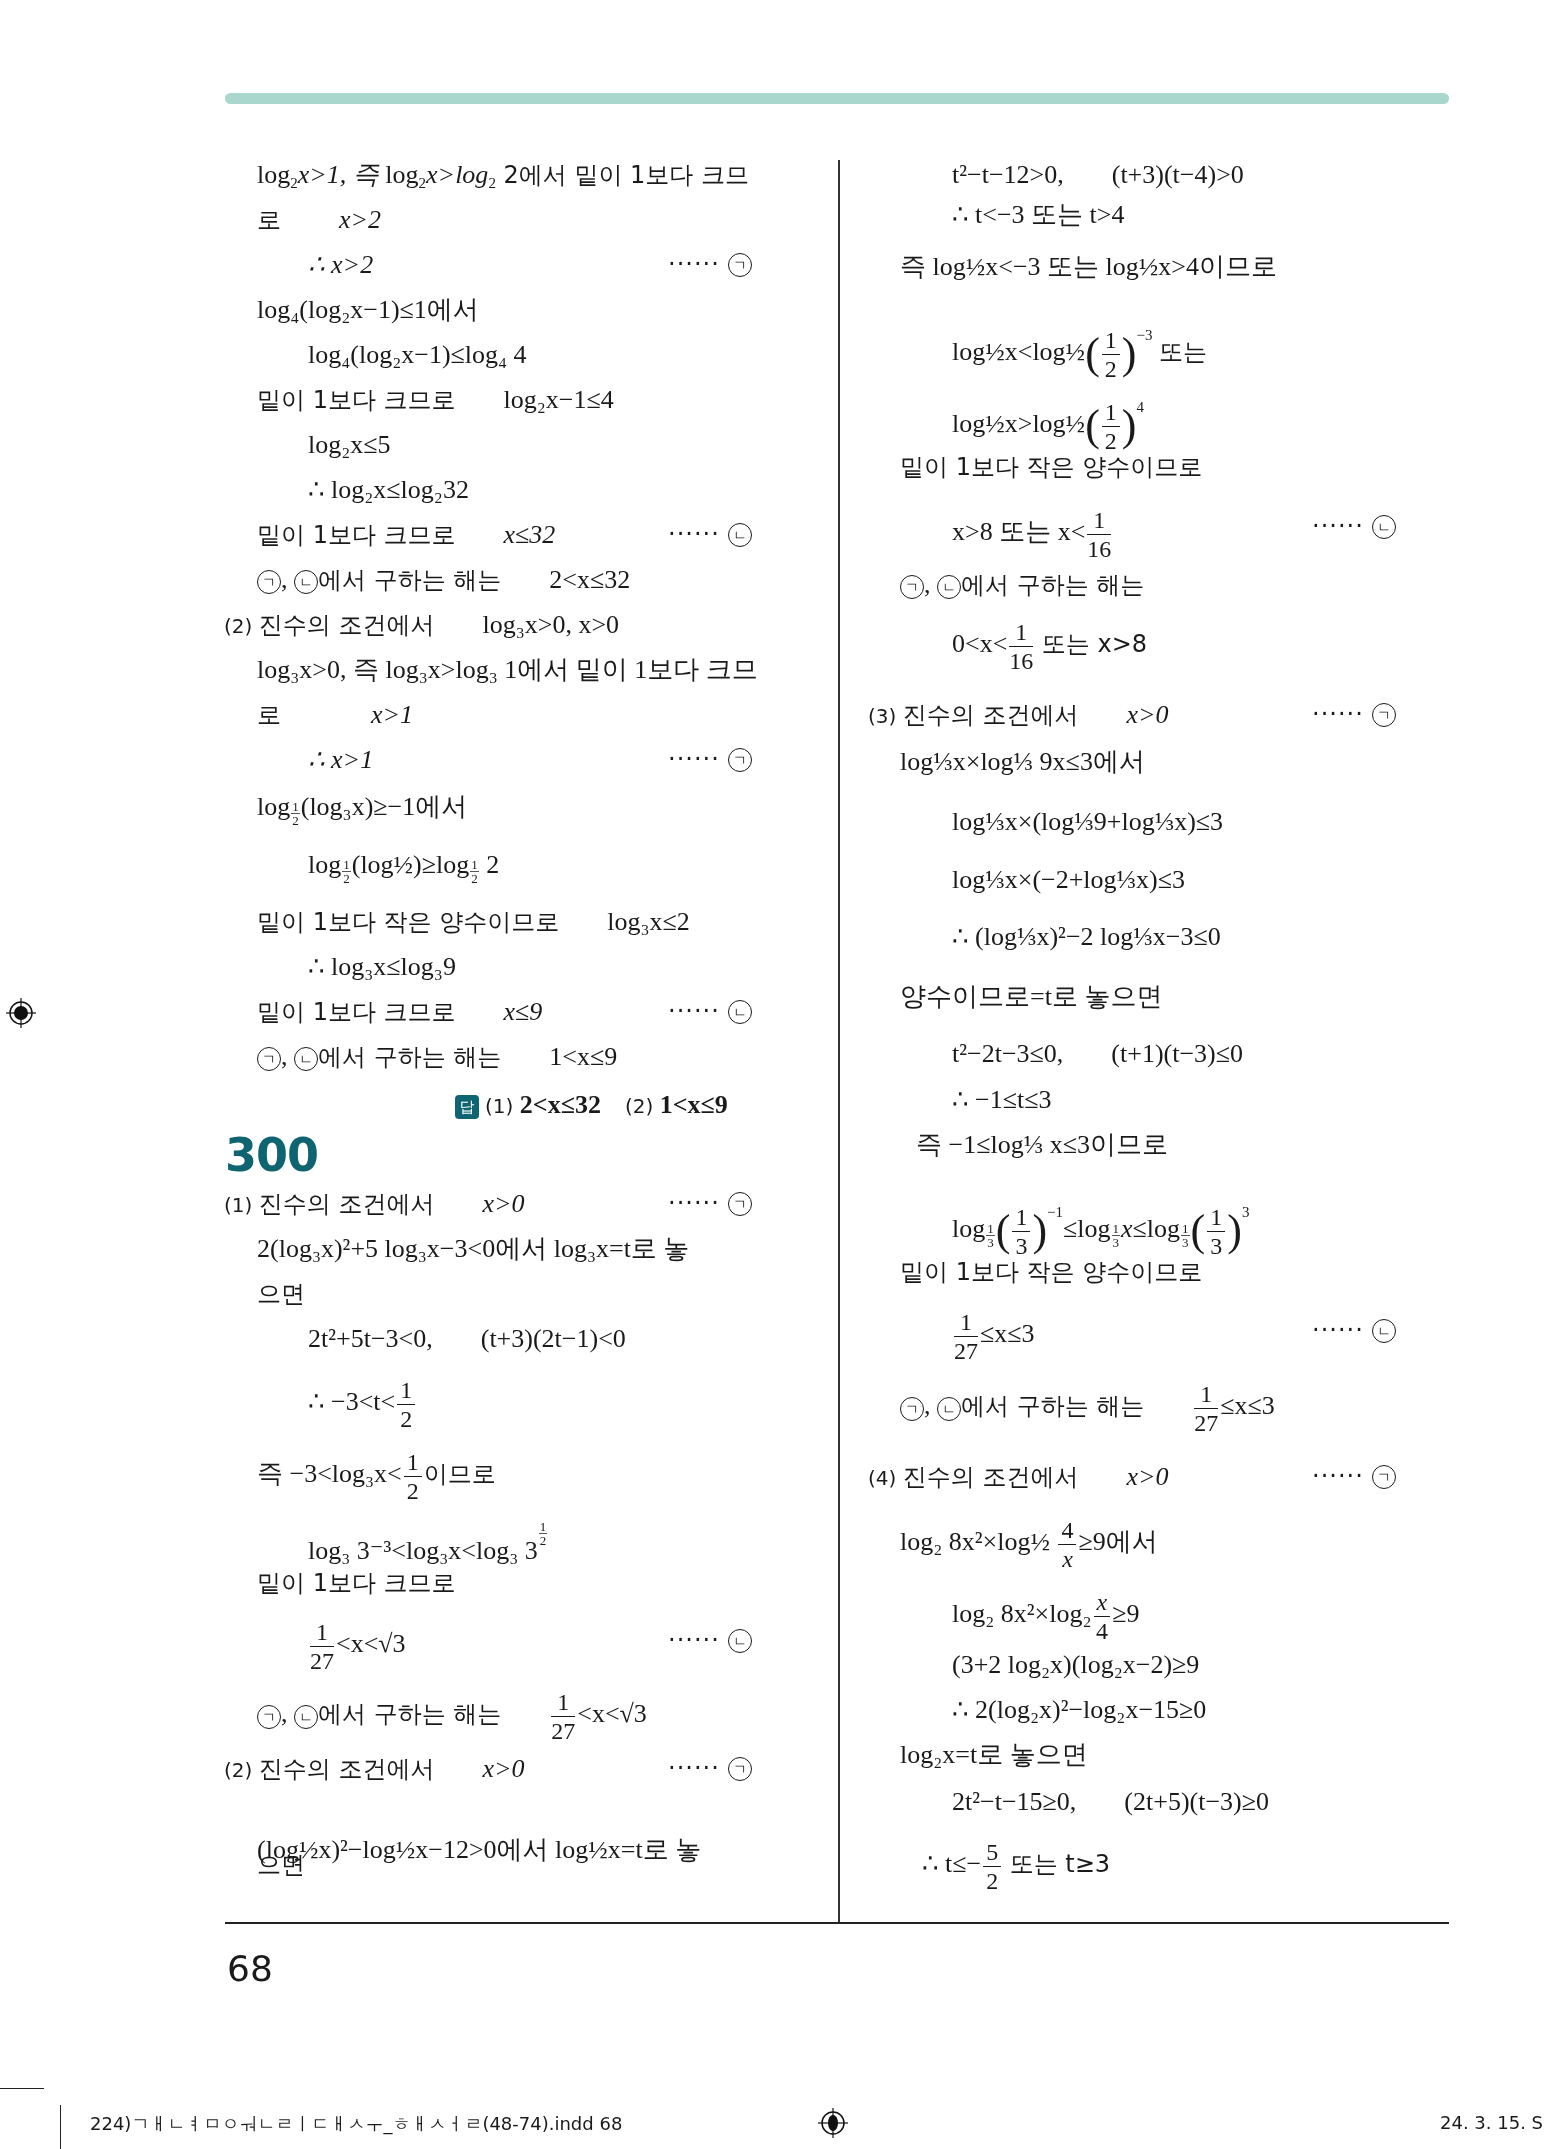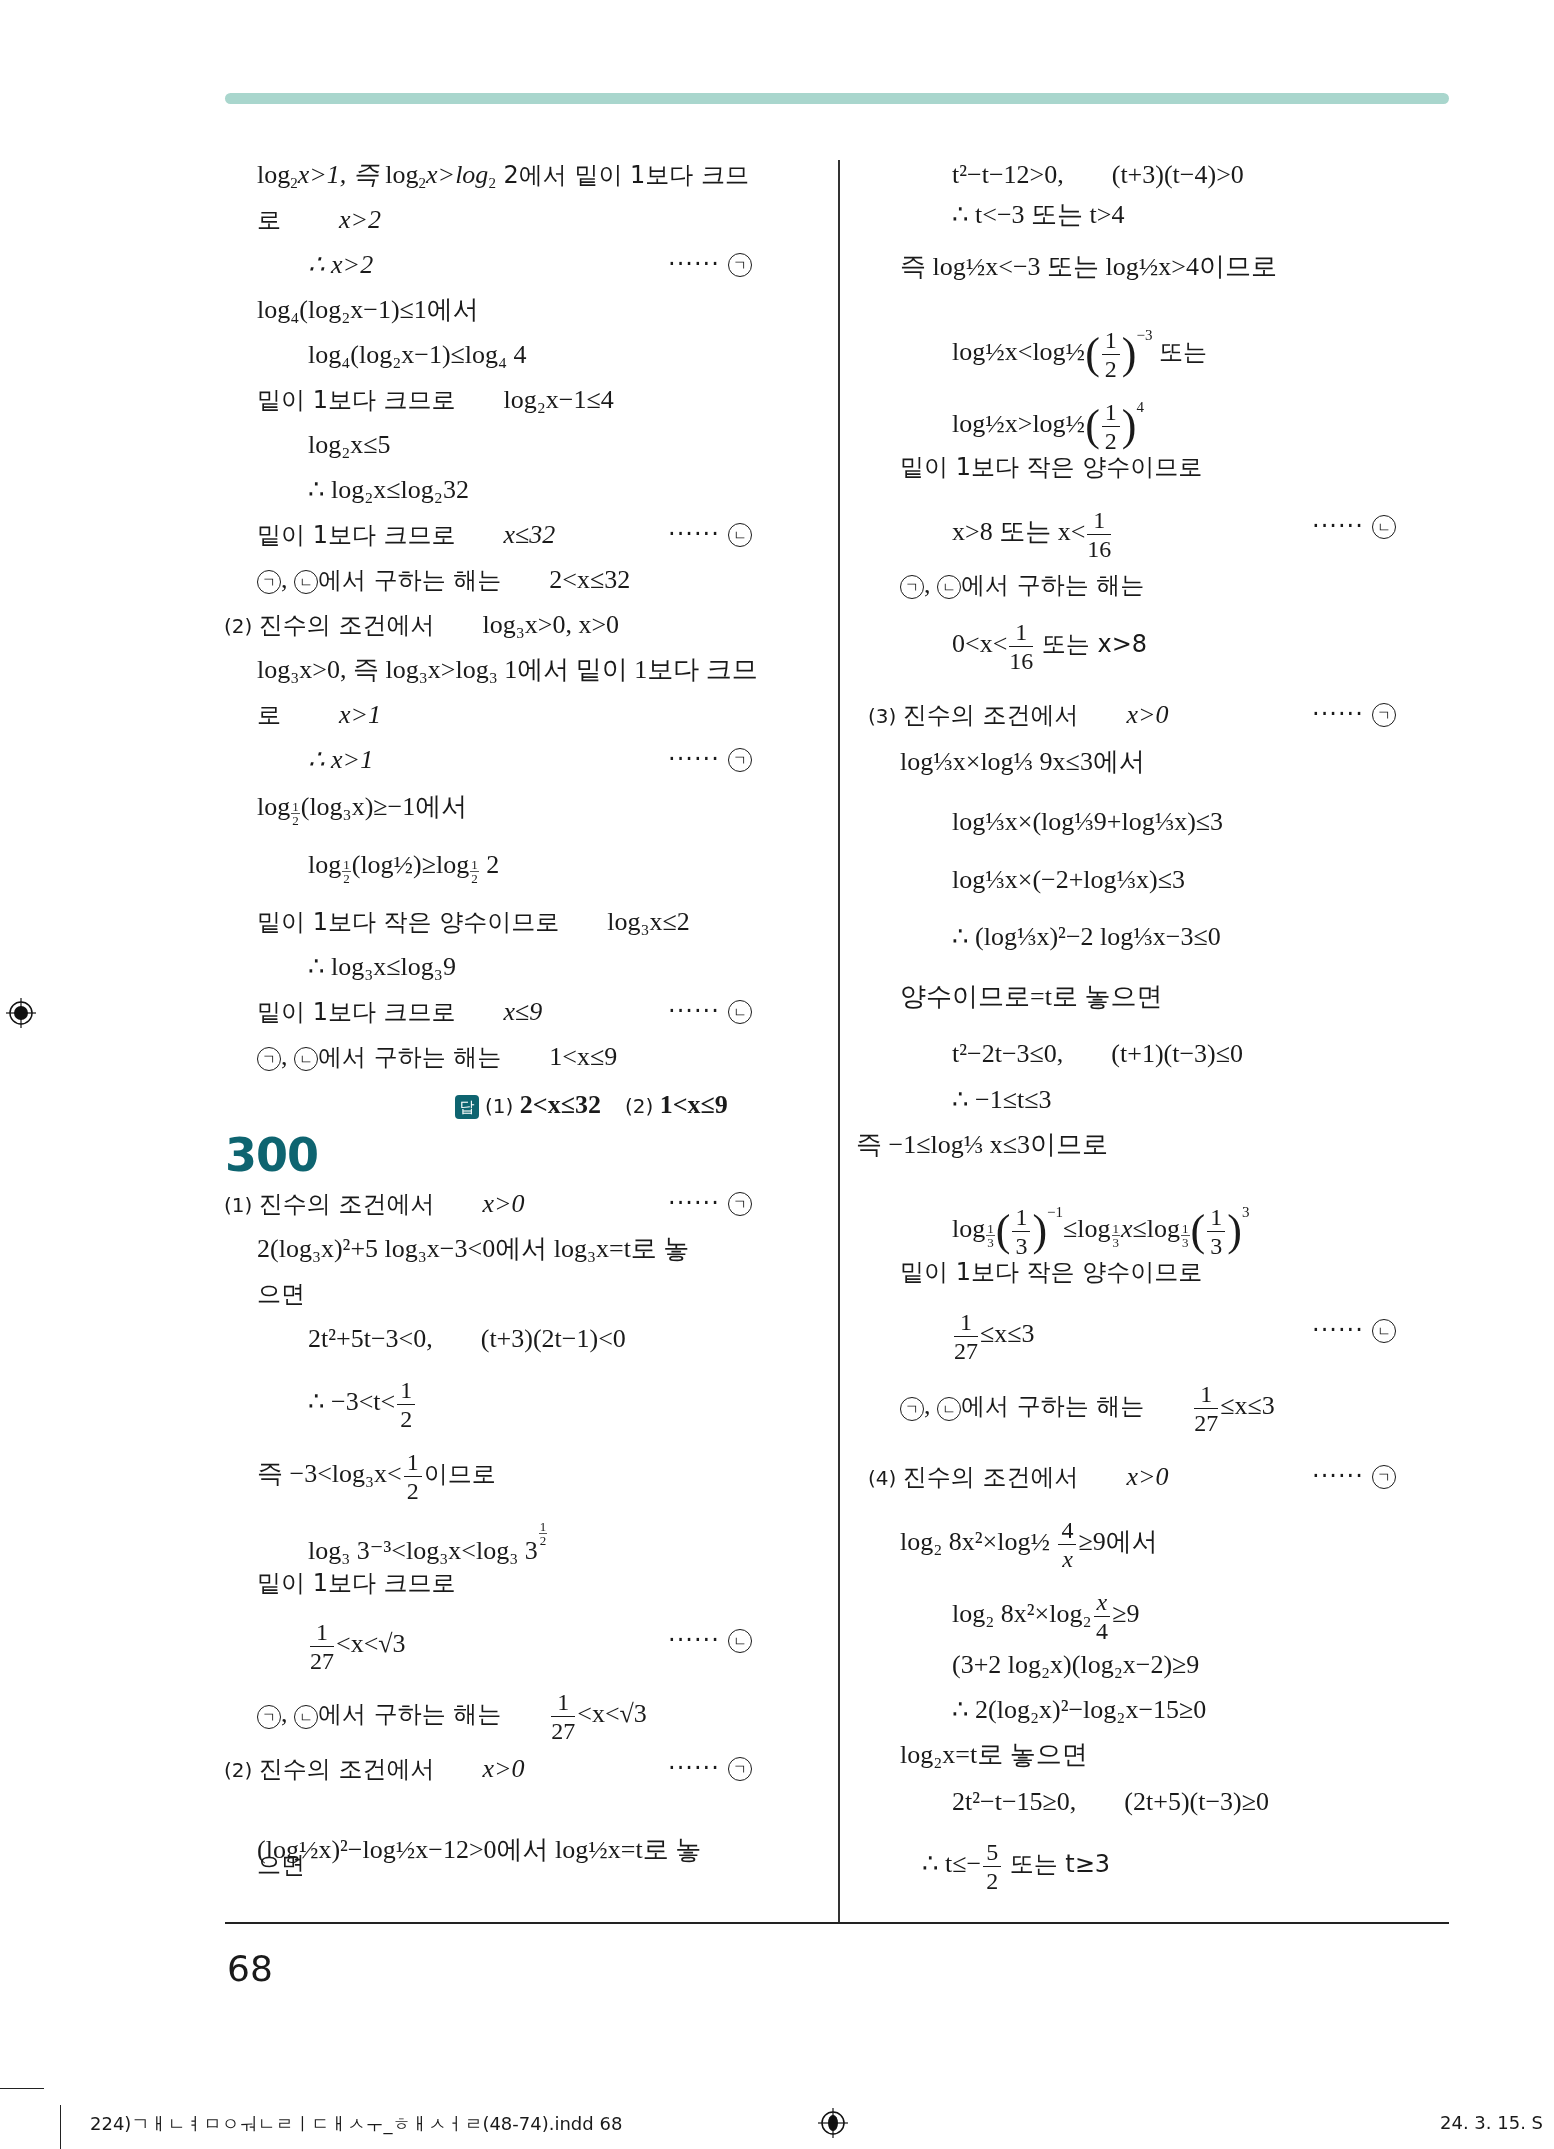--- a/index.html
+++ b/index.html
@@ -66,21 +66,21 @@
 </div>
 <div class="marker" style="left:668px;top:520px"><span>······</span> <span class="circ">ㄴ</span></div>
 <div class="line" style="left:257px;top:563px">
   <span class="circ">ㄱ</span>, <span class="circ">ㄴ</span><span class="k">에서 구하는 해는</span><span style="margin-left:48px">2&lt;x≤32</span>
 </div>
 <div class="line" style="left:224px;top:608px">
   <span class="label">(2)</span> <span class="k">진수의 조건에서</span><span style="margin-left:48px">log₃x&gt;0, x&gt;0</span>
 </div>
 <div class="line" style="left:257px;top:653px"><span>log₃x&gt;0, 즉 log₃x&gt;log₃ 1에서 밑이 1보다 크므</span></div>
 <div class="line" style="left:257px;top:698px">
-  <span class="k">로</span><i style="margin-left:58px">x&gt;1</i>
+  <span class="k">로</span><i style="margin-left:90px">x&gt;1</i>
 </div>
 <div class="line" style="left:308px;top:743px"><i>∴ x&gt;1</i></div>
 <div class="marker" style="left:668px;top:745px"><span>······</span> <span class="circ">ㄱ</span></div>
 <div class="line" style="left:257px;top:790px">
   <span>log</span><span class="sfrac"><span class="n">1</span><span class="d">2</span></span><span>(log₃x)≥−1에서</span>
 </div>
 <div class="line" style="left:308px;top:848px">
   <span>log</span><span class="sfrac"><span class="n">1</span><span class="d">2</span></span><span>(log½)≥log</span><span class="sfrac"><span class="n">1</span><span class="d">2</span></span><span> 2</span>
 </div>
 <div class="line" style="left:257px;top:905px">
@@ -161,21 +161,21 @@
 <div class="marker" style="left:1312px;top:700px"><span>······</span> <span class="circ">ㄱ</span></div>
 <div class="line" style="left:900px;top:745px"><span>log⅓x×log⅓ 9x≤3에서</span></div>
 <div class="line" style="left:952px;top:805px"><span>log⅓x×(log⅓9+log⅓x)≤3</span></div>
 <div class="line" style="left:952px;top:863px"><span>log⅓x×(−2+log⅓x)≤3</span></div>
 <div class="line" style="left:952px;top:920px"><span>∴ (log⅓x)²−2 log⅓x−3≤0</span></div>
 <div class="line" style="left:900px;top:980px"><span>양수이므로=t로 놓으면</span></div>
 <div class="line" style="left:952px;top:1037px">
   <span>t²−2t−3≤0,</span><span style="margin-left:48px">(t+1)(t−3)≤0</span>
 </div>
 <div class="line" style="left:952px;top:1083px"><span>∴ −1≤t≤3</span></div>
-<div class="line" style="left:856px;top:1128px"><span>즉 −1≤log⅓ x≤3이므로</span></div>
+<div class="line" style="left:916px;top:1128px"><span>즉 −1≤log⅓ x≤3이므로</span></div>
 <div class="line" style="left:952px;top:1195px">
   <span>log</span><span class="sfrac"><span class="n">1</span><span class="d">3</span></span><span class="big-paren">(</span><span class="frac"><span class="n">1</span><span class="d">3</span></span><span class="big-paren">)</span><span class="sup" style="vertical-align:20px">−1</span><span>≤log</span><span class="sfrac"><span class="n">1</span><span class="d">3</span></span><i>x</i><span>≤log</span><span class="sfrac"><span class="n">1</span><span class="d">3</span></span><span class="big-paren">(</span><span class="frac"><span class="n">1</span><span class="d">3</span></span><span class="big-paren">)</span><span class="sup" style="vertical-align:20px">3</span>
 </div>
 <div class="line" style="left:900px;top:1255px"><span class="k">밑이 1보다 작은 양수이므로</span></div>
 <div class="line" style="left:952px;top:1310px">
   <span class="frac"><span class="n">1</span><span class="d">27</span></span><span>≤x≤3</span>
 </div>
 <div class="marker" style="left:1312px;top:1316px"><span>······</span> <span class="circ">ㄴ</span></div>
 <div class="line" style="left:900px;top:1382px">
   <span class="circ">ㄱ</span>, <span class="circ">ㄴ</span><span class="k">에서 구하는 해는</span><span style="margin-left:48px"></span><span class="frac"><span class="n">1</span><span class="d">27</span></span><span>≤x≤3</span>

